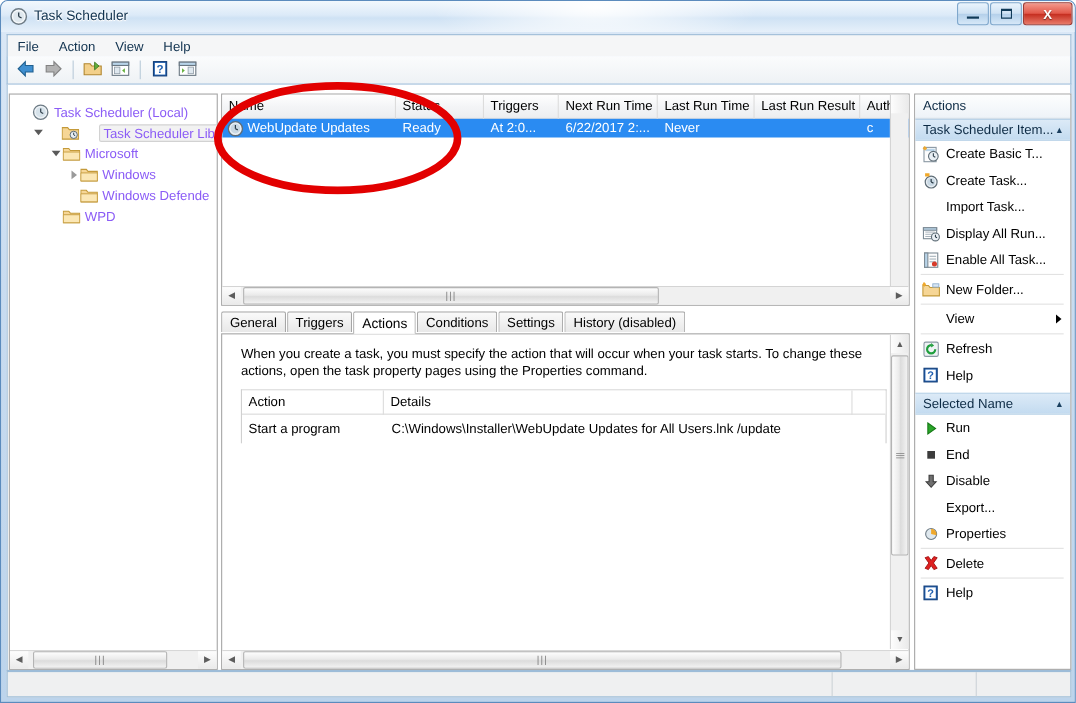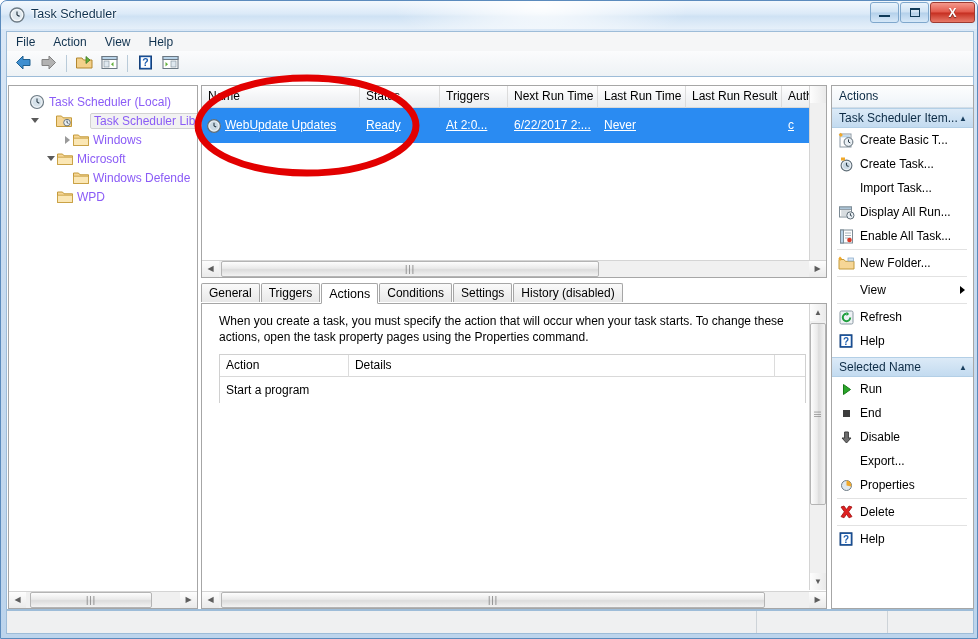--- a/index.html
+++ b/index.html
@@ -210,24 +210,23 @@
     border-bottom: 1px solid #d9d9d9;
     font-size: 12px; color: #000;
   }
   .lv-col {
     height: 22px; line-height: 21px;
     padding-left: 6px;
     border-right: 1px solid #dcdcdc;
     overflow: hidden; white-space: nowrap;
   }
   .lv-row {
-    display: flex; height: 35px; align-items: center;
+    display: flex; height: 17px; align-items: center;
     background: #2a8bf2; color: #fff;
     font-size: 12px;
-    text-decoration: underline;
   }
   .lv-cell {
     height: 19px; line-height: 19px;
     padding-left: 6px; overflow: hidden; white-space: nowrap;
   }
   .lv-cell.withicon { display: flex; align-items: center; padding-left: 4px; }
 
   
   #tabstrip {
     position: absolute; left: 0; top: 198px;
@@ -466,44 +465,44 @@
             <svg width="16" height="14" viewBox="0 0 16 14">
               <path d="M0.5 2 L5.5 2 L7 3.8 L15.5 3.8 L15.5 12.5 L0.5 12.5 Z" fill="#f6d696" stroke="#c49a3a" stroke-width="1"></path>
               <circle cx="11" cy="8.6" r="3.3" fill="#e8eef3" stroke="#5c6b76" stroke-width=".9"></circle>
               <line x1="11" y1="8.6" x2="11" y2="6.6" stroke="#2b3c48" stroke-width=".9"></line>
               <line x1="11" y1="8.6" x2="12.4" y2="9.4" stroke="#2b3c48" stroke-width=".9"></line>
             </svg>
           </span>
           <span class="lbl">Task Scheduler Library</span>
         </div>
 
+        <div class="tree-row" style="padding-left:32px;">
+          <span class="expander">
+              <span class="tri open"></span>
+            </span>
+          <span class="folder-ic">
+            <svg width="16" height="14" viewBox="0 0 16 14">
+              <path d="M0.5 2 L5.5 2 L7 3.8 L15.5 3.8 L15.5 12.5 L0.5 12.5 Z" fill="#f6d696" stroke="#c49a3a" stroke-width="1"></path>
+              <path d="M0.5 5.2 L15.5 5.2 L15.5 12.5 L0.5 12.5 Z" fill="#fbe7b5" stroke="#c49a3a" stroke-width=".8"></path>
+            </svg>
+          </span>
+          <span class="lbl">Microsoft</span>
+        </div>
+
         <div class="tree-row" style="padding-left:48px;">
           <span class="expander">
               <span class="tri closed"></span>
             </span>
           <span class="folder-ic">
             <svg width="16" height="14" viewBox="0 0 16 14">
               <path d="M0.5 2 L5.5 2 L7 3.8 L15.5 3.8 L15.5 12.5 L0.5 12.5 Z" fill="#f6d696" stroke="#c49a3a" stroke-width="1"></path>
               <path d="M0.5 5.2 L15.5 5.2 L15.5 12.5 L0.5 12.5 Z" fill="#fbe7b5" stroke="#c49a3a" stroke-width=".8"></path>
             </svg>
           </span>
           <span class="lbl">Windows</span>
-        </div>
-
-        <div class="tree-row" style="padding-left:32px;">
-          <span class="expander">
-              <span class="tri open"></span>
-            </span>
-          <span class="folder-ic">
-            <svg width="16" height="14" viewBox="0 0 16 14">
-              <path d="M0.5 2 L5.5 2 L7 3.8 L15.5 3.8 L15.5 12.5 L0.5 12.5 Z" fill="#f6d696" stroke="#c49a3a" stroke-width="1"></path>
-              <path d="M0.5 5.2 L15.5 5.2 L15.5 12.5 L0.5 12.5 Z" fill="#fbe7b5" stroke="#c49a3a" stroke-width=".8"></path>
-            </svg>
-          </span>
-          <span class="lbl">Microsoft</span>
         </div>
 
         <div class="tree-row" style="padding-left:48px;">
           <span class="expander"></span>
           <span class="folder-ic">
             <svg width="16" height="14" viewBox="0 0 16 14">
               <path d="M0.5 2 L5.5 2 L7 3.8 L15.5 3.8 L15.5 12.5 L0.5 12.5 Z" fill="#f6d696" stroke="#c49a3a" stroke-width="1"></path>
               <path d="M0.5 5.2 L15.5 5.2 L15.5 12.5 L0.5 12.5 Z" fill="#fbe7b5" stroke="#c49a3a" stroke-width=".8"></path>
             </svg>
           </span>
@@ -603,20 +602,21 @@
         <div class="desc">When you create a task, you must specify the action that will occur when your task starts.  To change these actions, open the task property pages using the Properties command.</div>
 
         <div class="dt-table">
           <div class="dt-header">
             <div class="dt-col" style="width:130px;">Action</div>
             <div class="dt-col" style="width:430px;">Details</div>
             <div class="dt-col" style="width:30px;border-right:none;"></div>
           </div>
           <div class="dt-row">
             <div class="dt-cell" style="width:130px;">Start a program</div>
+            <div class="dt-cell" style="width:430px;">C:\Windows\Installer\WebUpdate Updates for All Users.lnk /update</div>
           </div>
         </div>
 
         <div class="vscroll" style="top:0;height:286px;">
           <div class="vsb-arrow">
               <span class="arrw">▲</span>
             </div>
           <div class="vsb-thumb" style="top:19px; height:182px;">
             <span class="vgrip">|||</span>
           </div>

